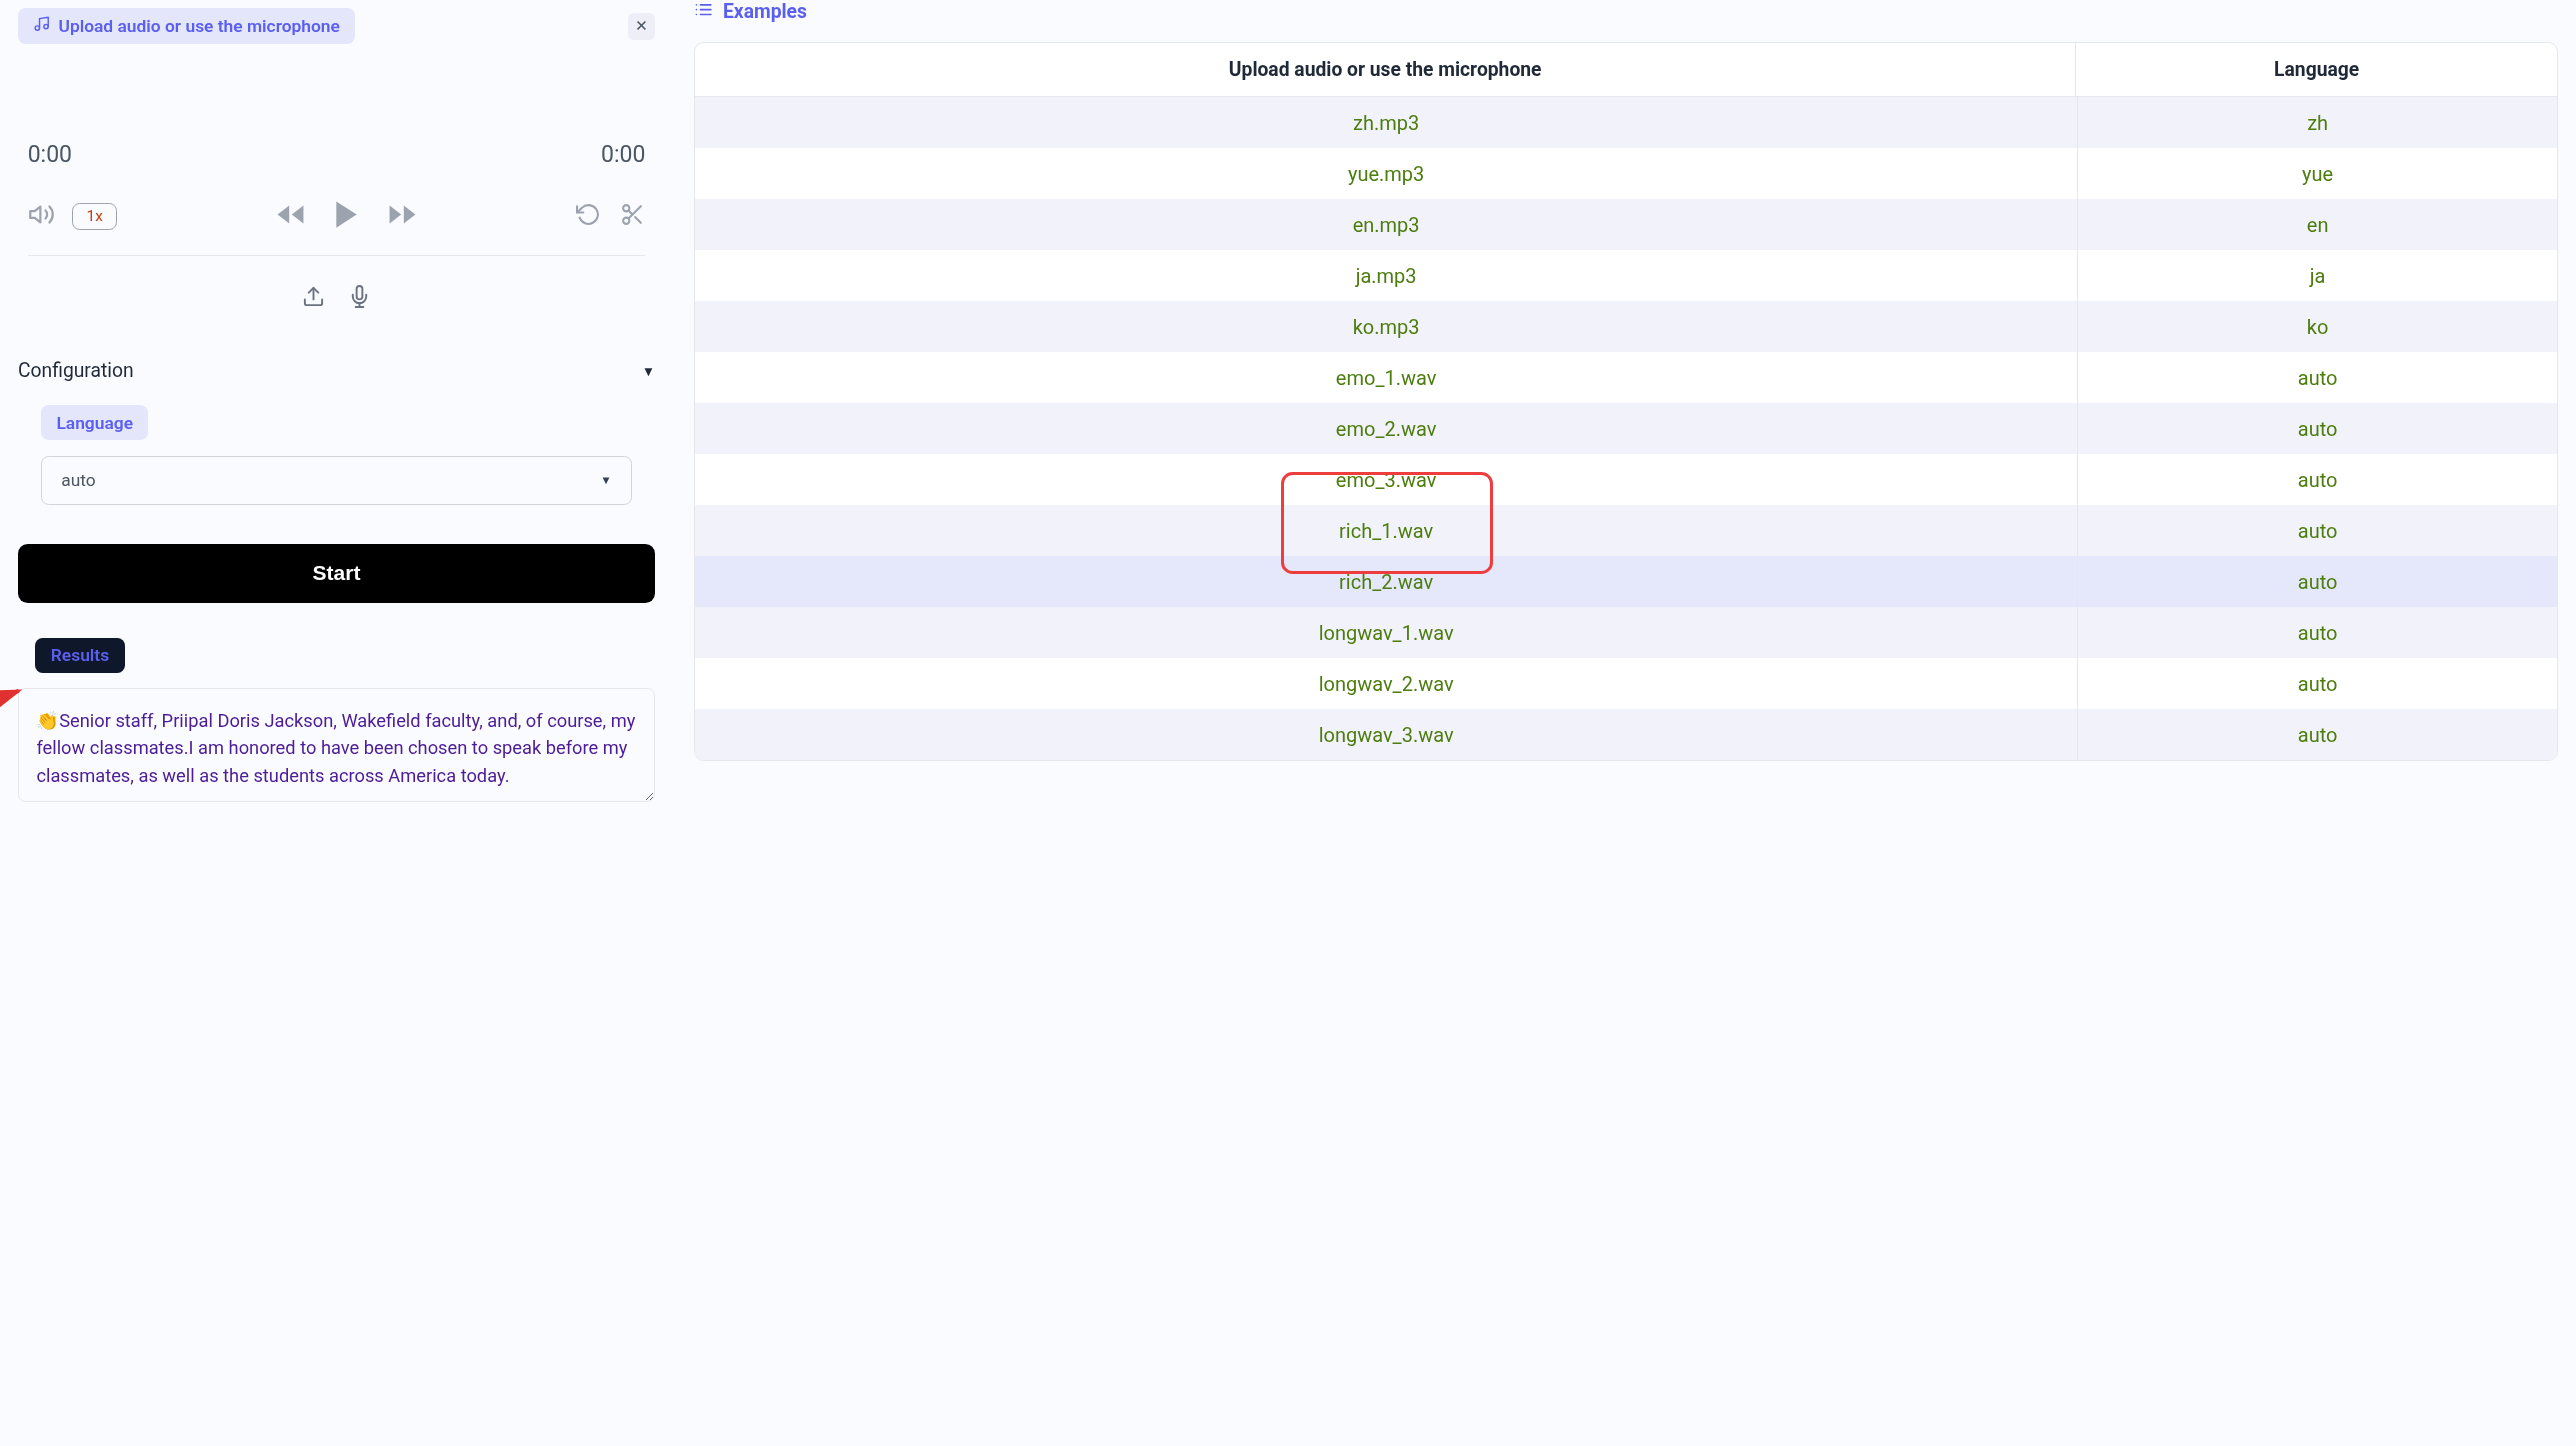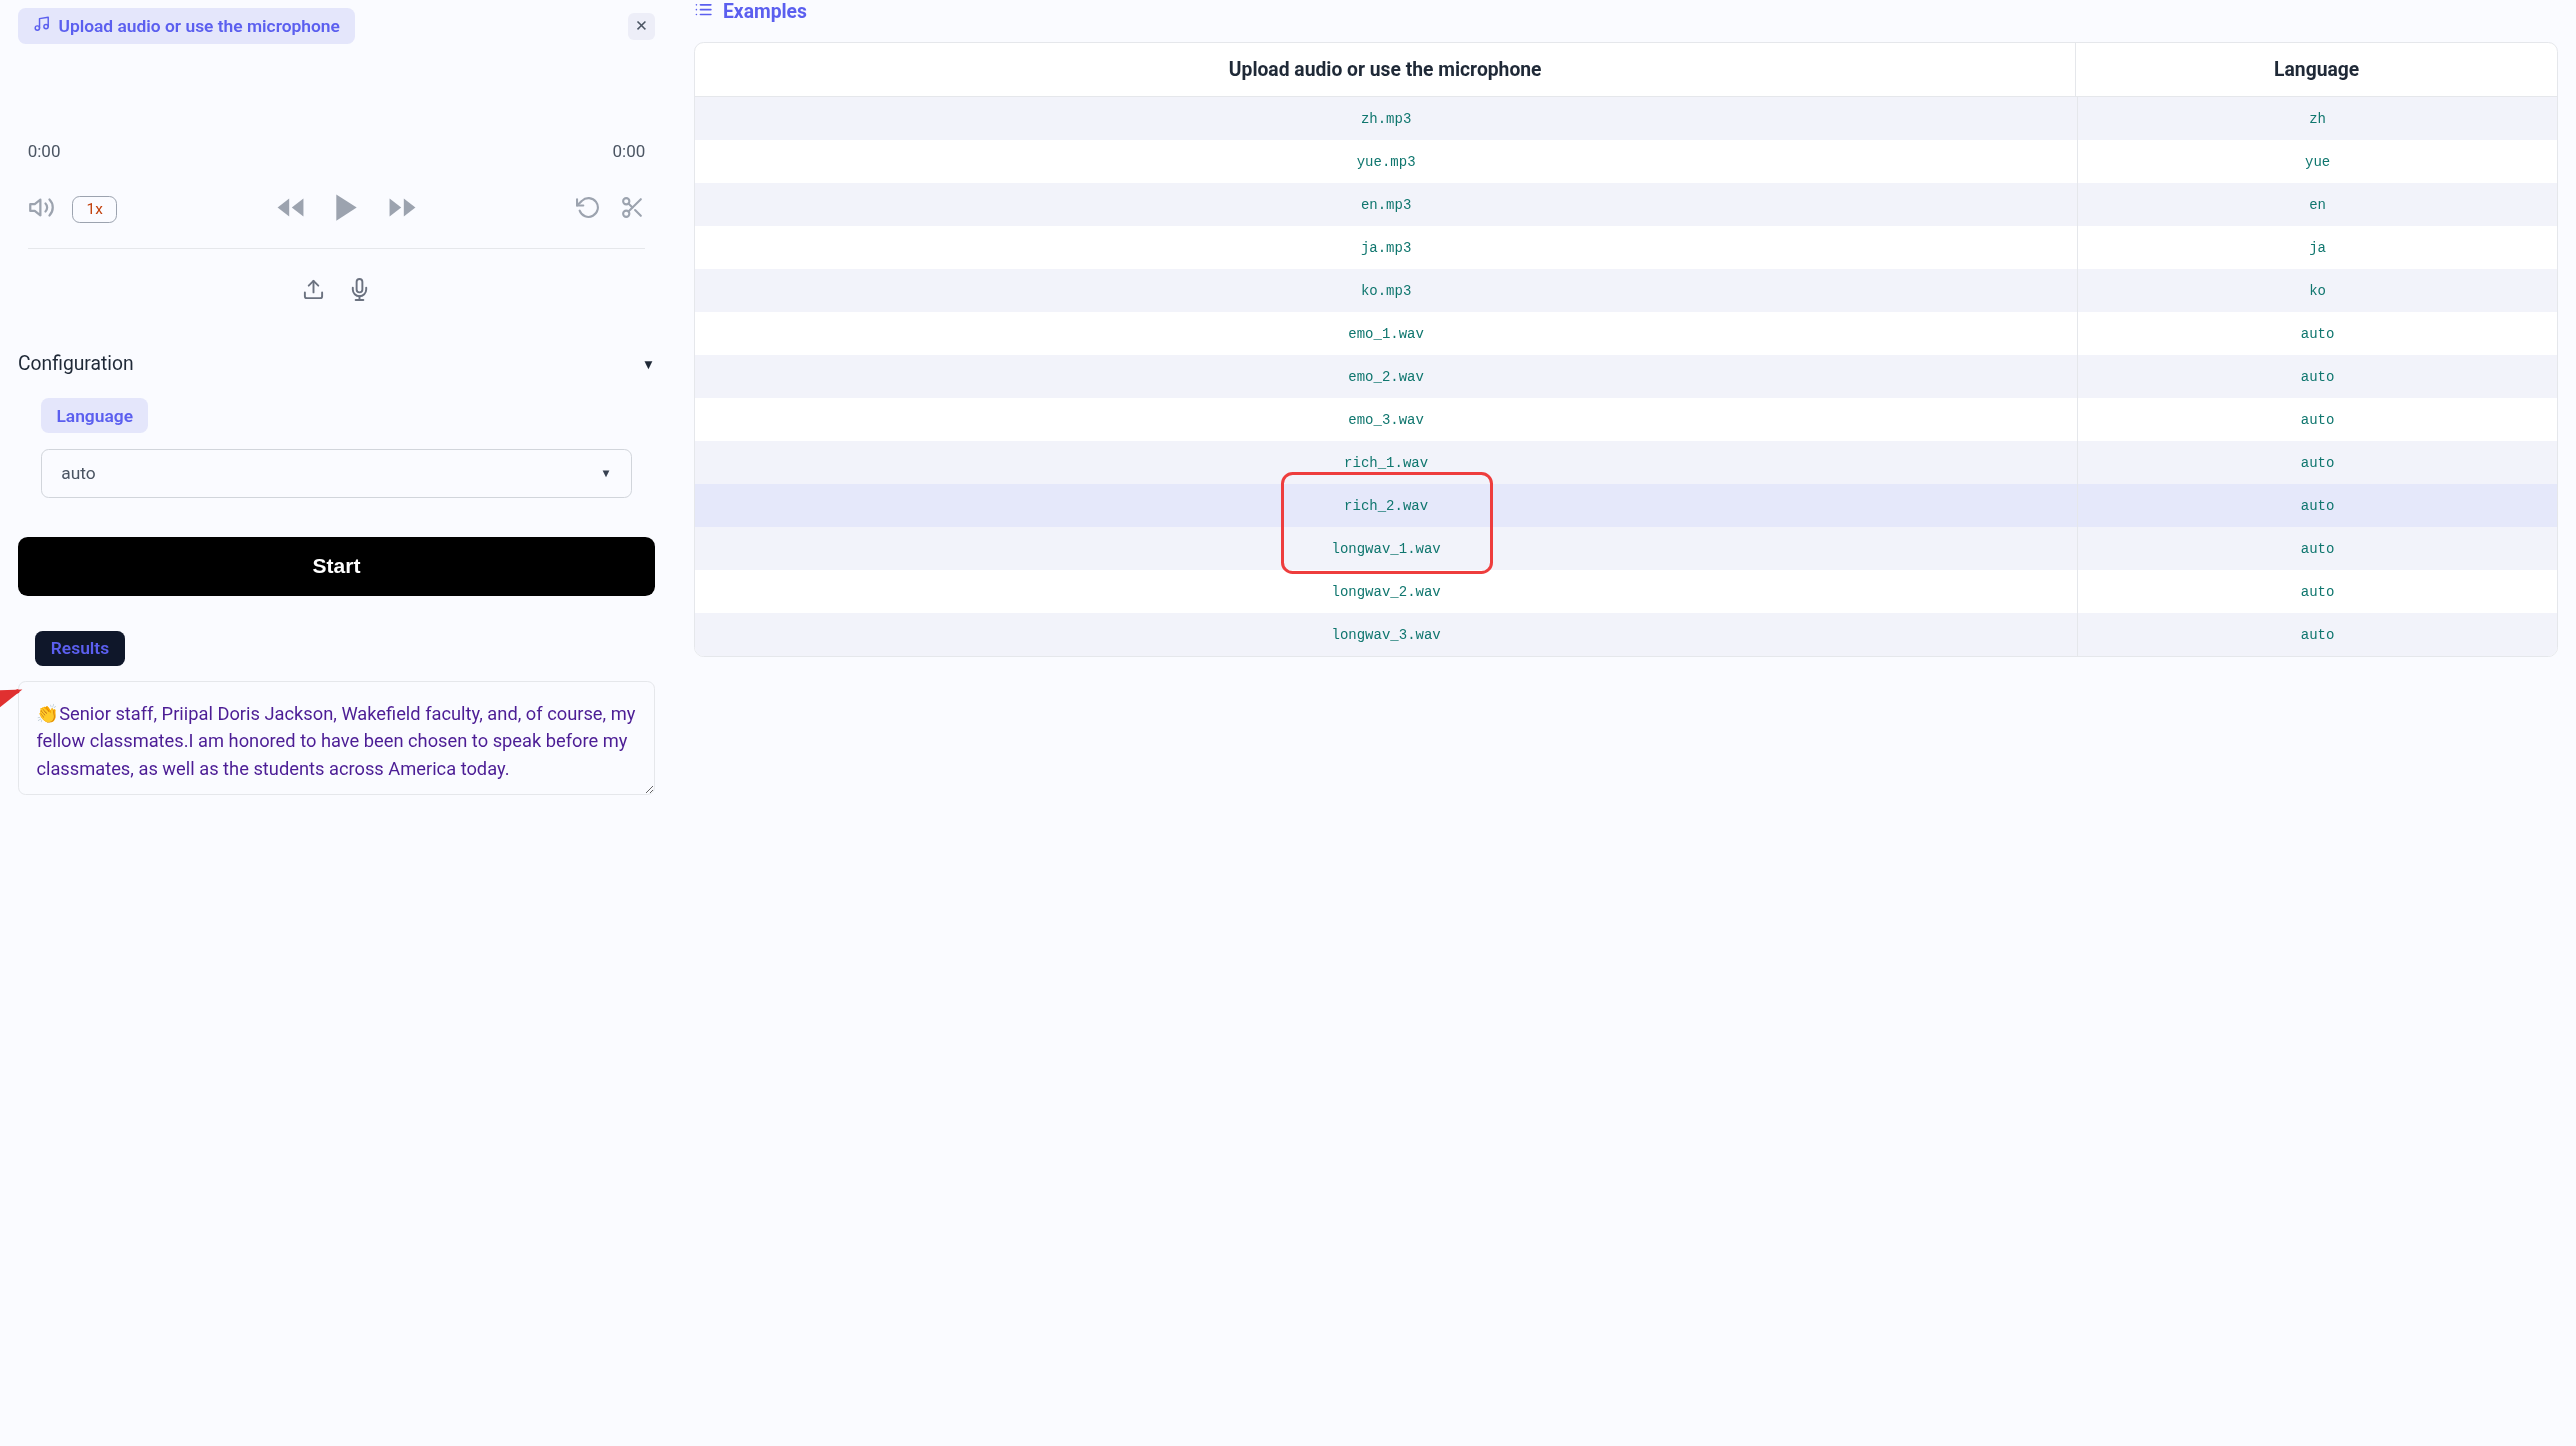--- a/index.html
+++ b/index.html
@@ -53,21 +53,21 @@
       align-items: center;
       justify-content: center;
       font-size: 15.4px;
     }
     .audio-player {
       padding: 29px 9.7px 19.3px 9.7px;
     }
     .player-times {
       display: flex;
       justify-content: space-between;
-      font-size: 17px;
+      font-size: 23px;
       color: #4b5563;
       margin-top: 68px;
       margin-bottom: 29px;
     }
     .player-controls {
       display: flex;
       align-items: center;
       justify-content: space-between;
       gap: 19.3px;
     }
@@ -222,23 +222,22 @@
     }
     .ex-cell-audio {
       flex: 3;
       border-right: 1px solid #e5e7eb;
     }
     .ex-cell-lang {
       flex: 1;
     }
     .ex-row {
       display: flex;
-      font-size: 14px;
-      color: #0f766e;
-      font-family: Liberation Mono, monospace;
+      font-size: 20px;
+      color: #4d7c0f;
     }
     .ex-row:nth-child(even) {
       background: #f2f3fa;
     }
     .ex-row.selected {
       background: #e5e8fa;
     }
     .ex-row .ex-cell-audio,
     .ex-row .ex-cell-lang {
       padding: 13.5px;

